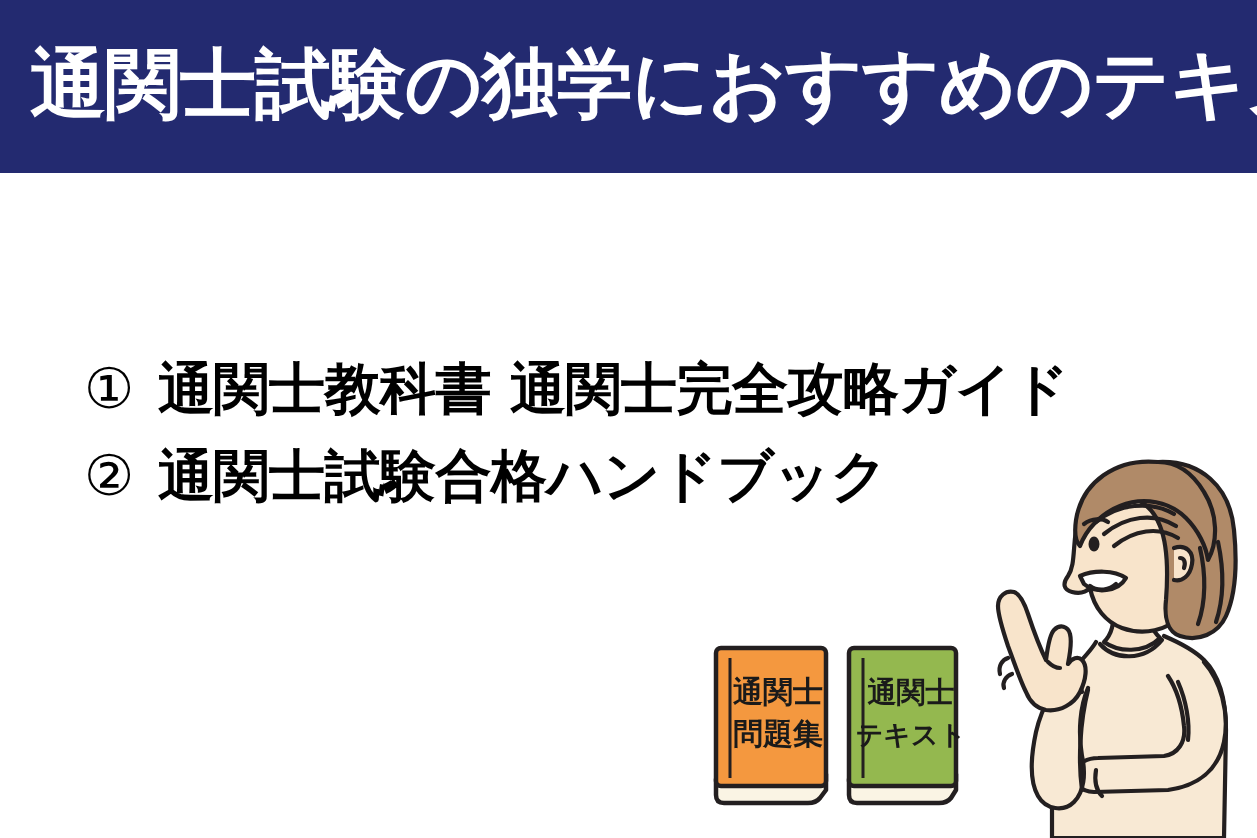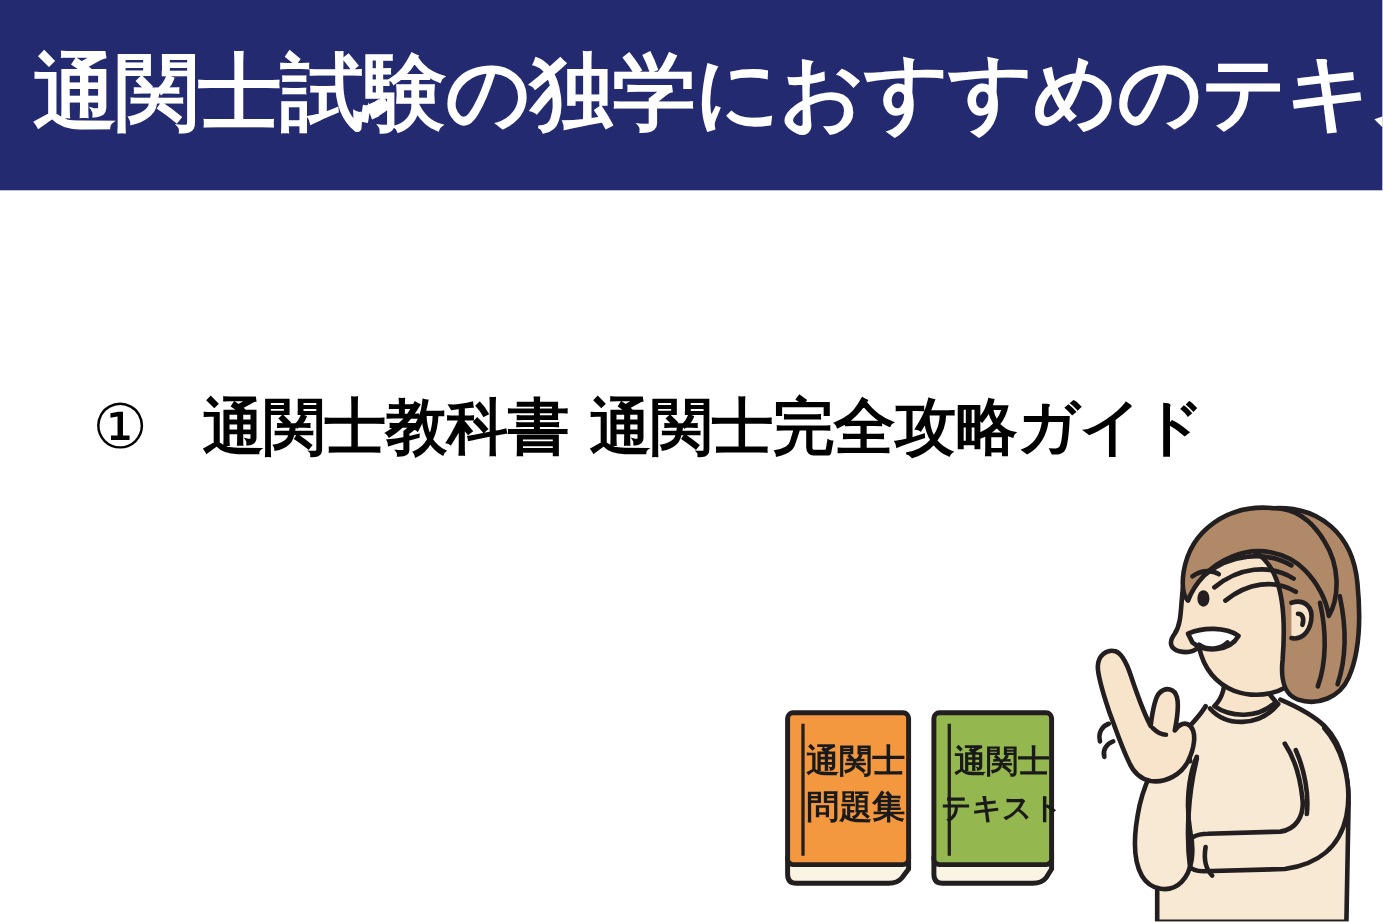--- a/index.html
+++ b/index.html
@@ -60,21 +60,20 @@
     letter-spacing: -0.5px;
   }
   .list-marker {
     display: inline-block;
     width: 74px;
     font-weight: normal;
     font-size: 56px;
   }
   .list-text {
     display: inline;
-    margin-left: 26px;
   }
 
   
   .book {
     position: absolute;
   }
   .book-svg { display: block; }
 
   
   #person {
@@ -94,20 +93,23 @@
   <div id="header-bar">
     <div id="header-title">通関士試験の独学におすすめのテキスト</div>
   </div>
 
   <div id="list">
 
     <div class="list-row">
       <span class="list-marker">①</span><span class="list-text">通関士教科書 通関士完全攻略ガイド</span>
     </div>
 
+    <div class="list-row">
+      <span class="list-marker">②</span><span class="list-text">通関士試験合格ハンドブック</span>
+    </div>
 
 
   </div>
 
   <div class="book" style="left:708px; top:640px;">
     <svg class="book-svg" width="128" height="168" viewBox="0 0 128 168">
 
       <path d="M8 139 L8 155 Q8 163 16 163 L100 163 Q108 163 112 158 L118 150 L118 134 Z" fill="#faf4e4" stroke="#231f20" stroke-width="4.5" stroke-linejoin="round"></path>
 
       <rect x="8" y="8" width="110" height="138" rx="5" fill="#f4983f" stroke="#231f20" stroke-width="4.5"></rect>

